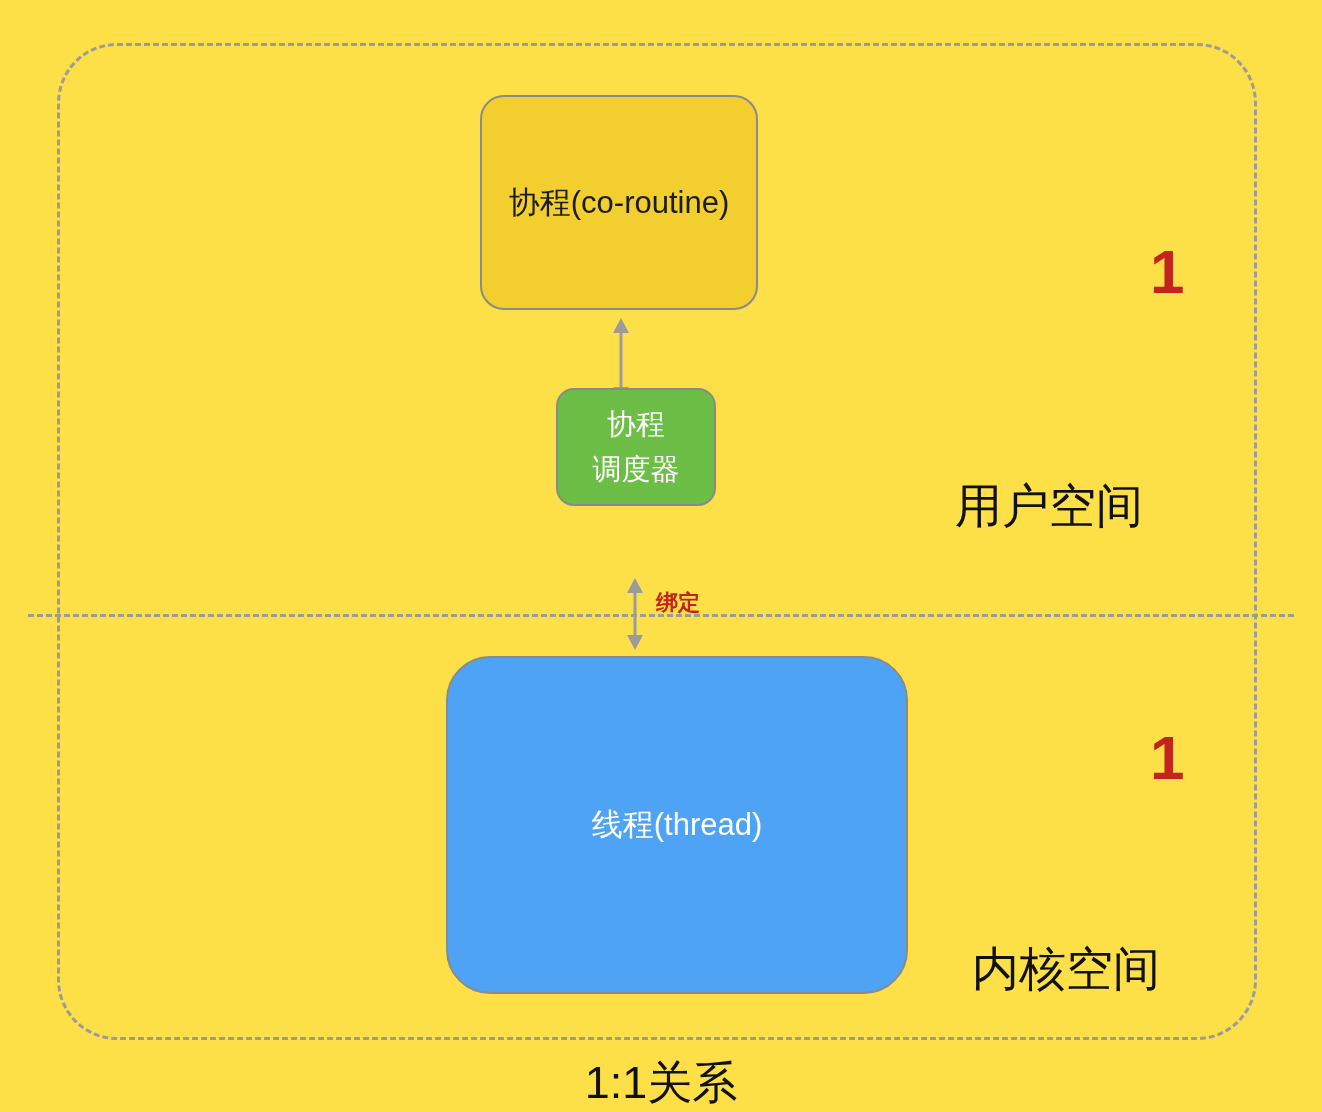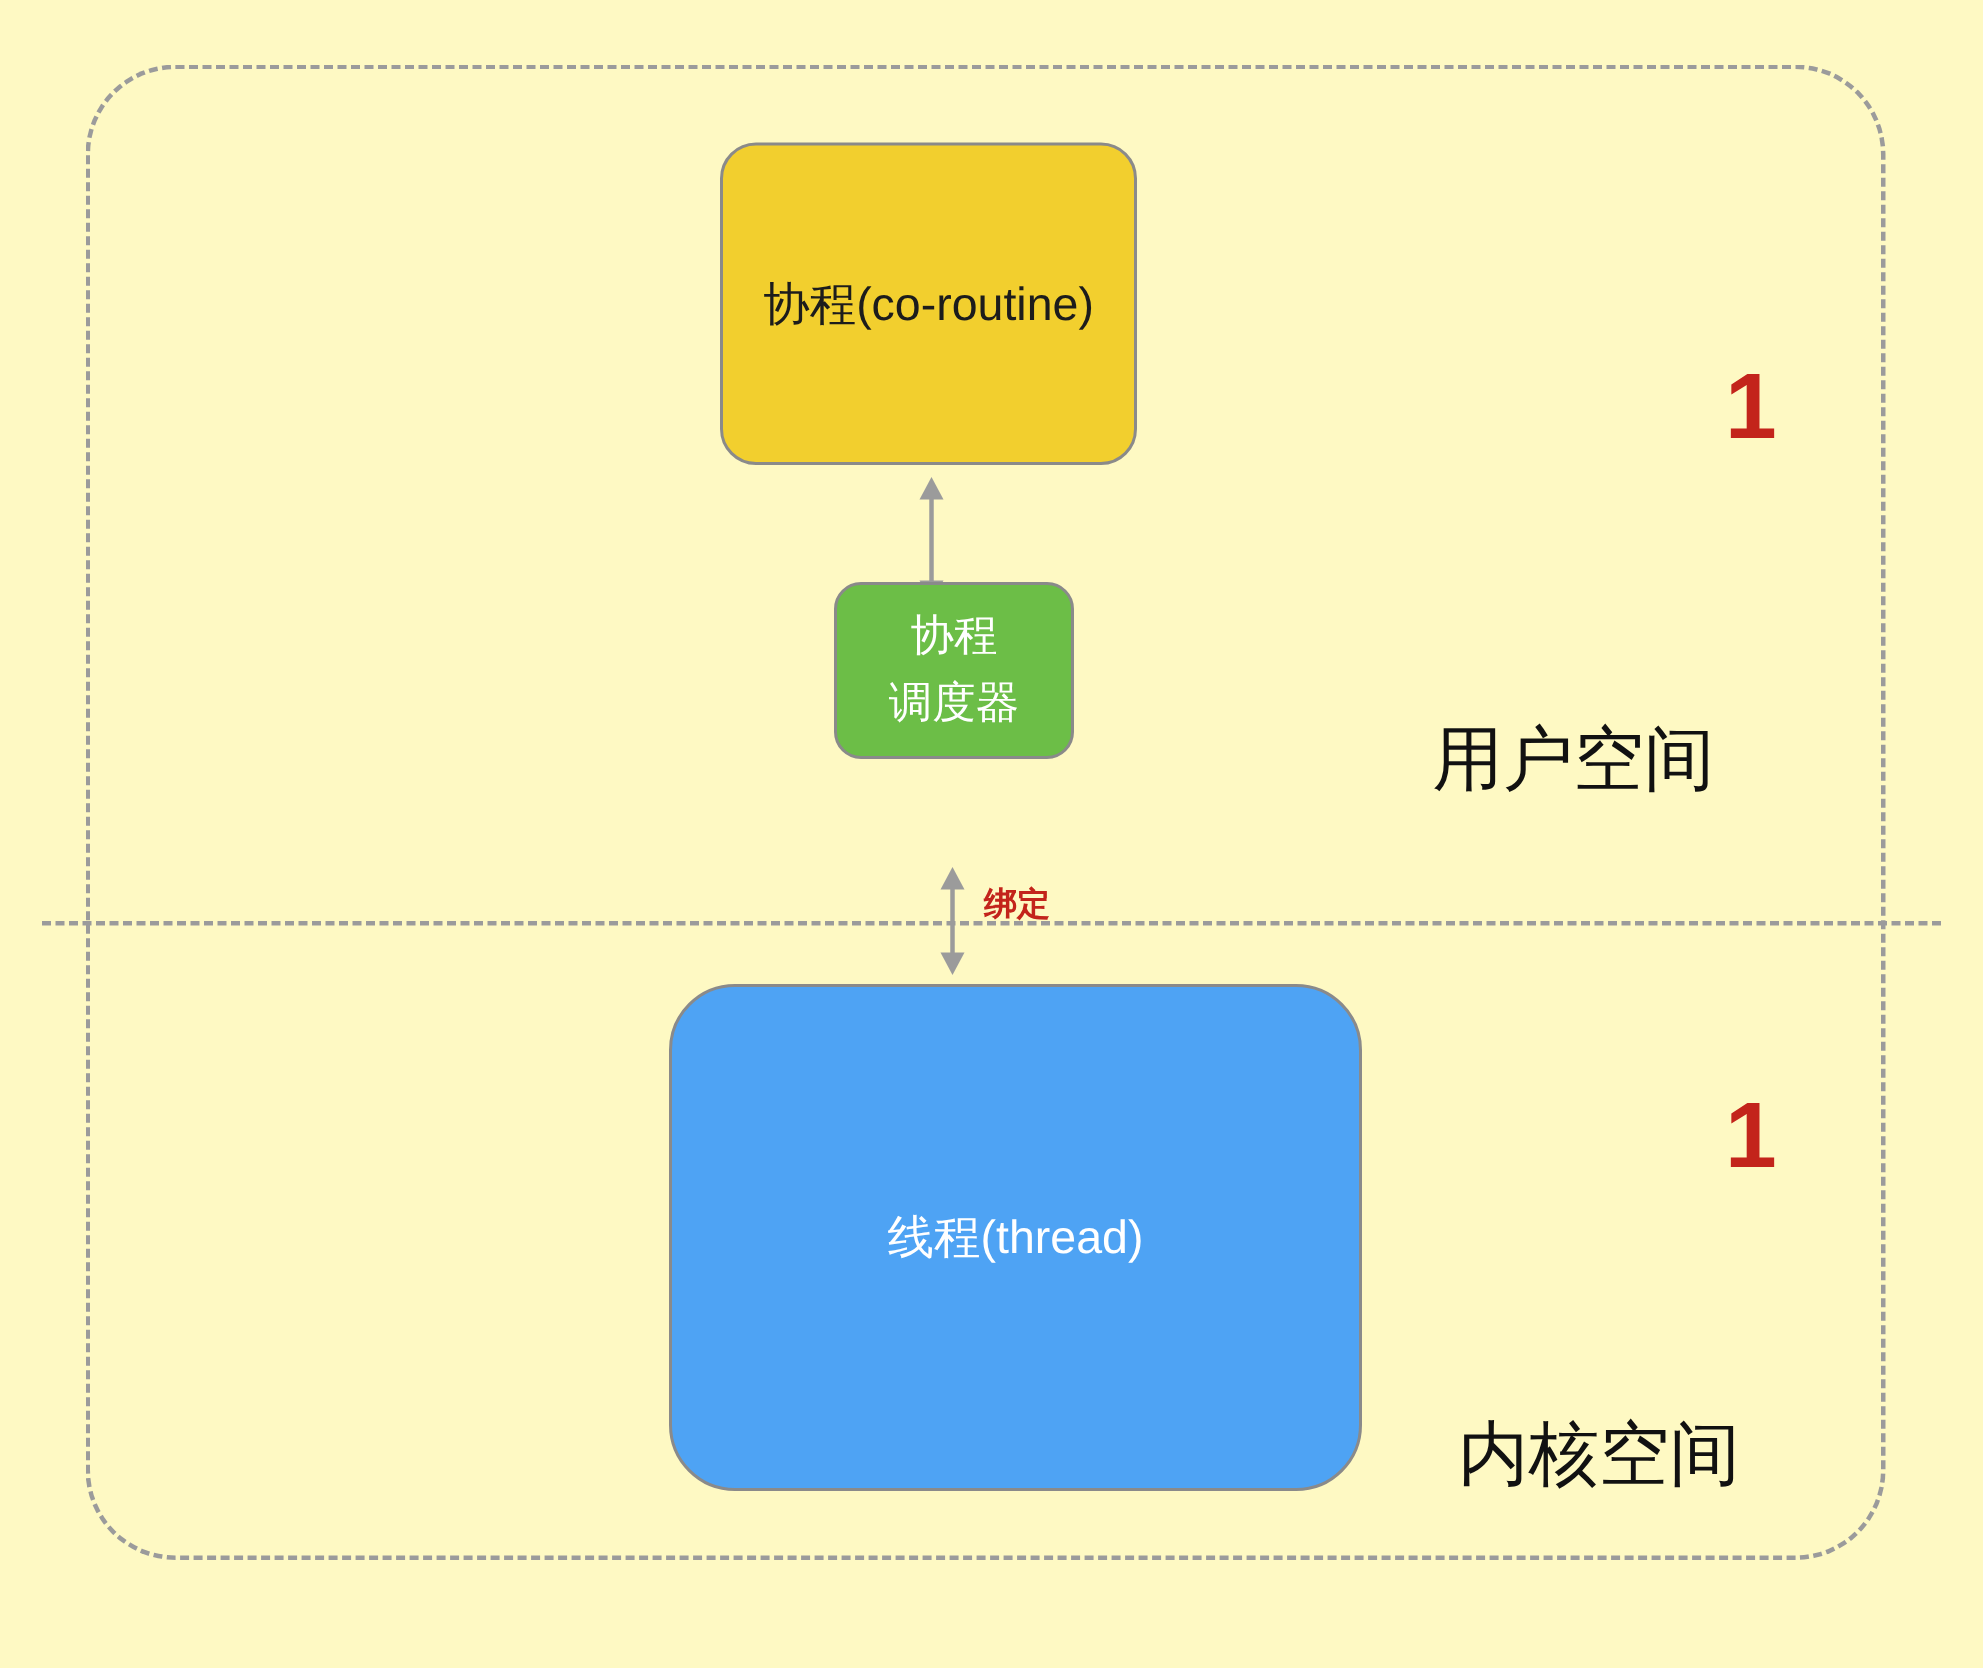--- a/index.html
+++ b/index.html
@@ -3,21 +3,21 @@
 <meta charset="utf-8">
 <style>
   * { margin: 0; padding: 0; box-sizing: border-box; }
   html, body { background: #ffffff; }
   body { font-family: "Liberation Sans", "DejaVu Sans", sans-serif; }
 
   .canvas {
     position: relative;
     width: 1322px;
     height: 1112px;
-    background: #fef9c3;
+    background: #fde047;
     overflow: hidden;
   }
 
   
   .outer-border {
     position: absolute;
     left: 57px;
     top: 43px;
     width: 1200px;
     height: 997px;
@@ -162,14 +162,15 @@
   <div class="node node-thread">
     <span>线程(thread)</span>
   </div>
 
   <div class="count count-user">1</div>
   <div class="count count-kernel">1</div>
 
   <div class="space-label space-label-kernel">内核空间</div>
   <div class="space-label space-label-user">用户空间</div>
 
+  <div class="caption">1:1关系</div>
 
 </div>
 
 </body></html>

